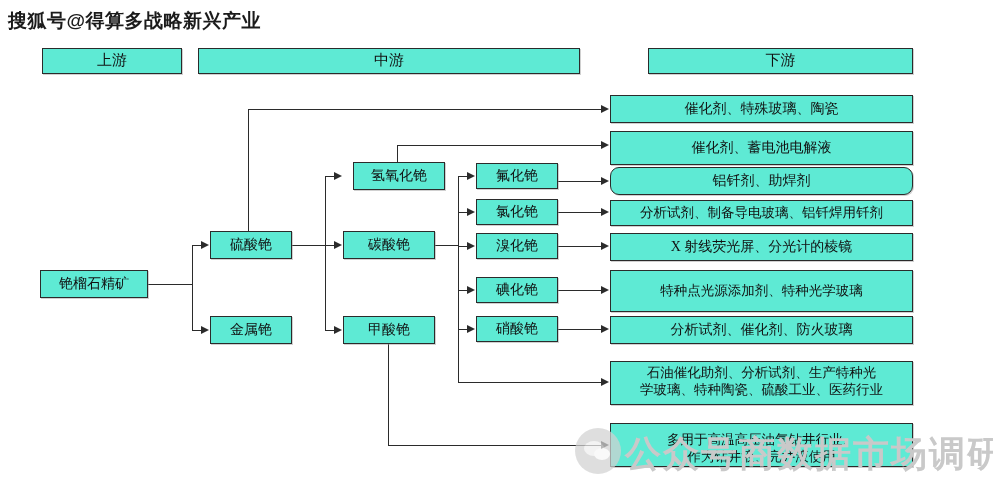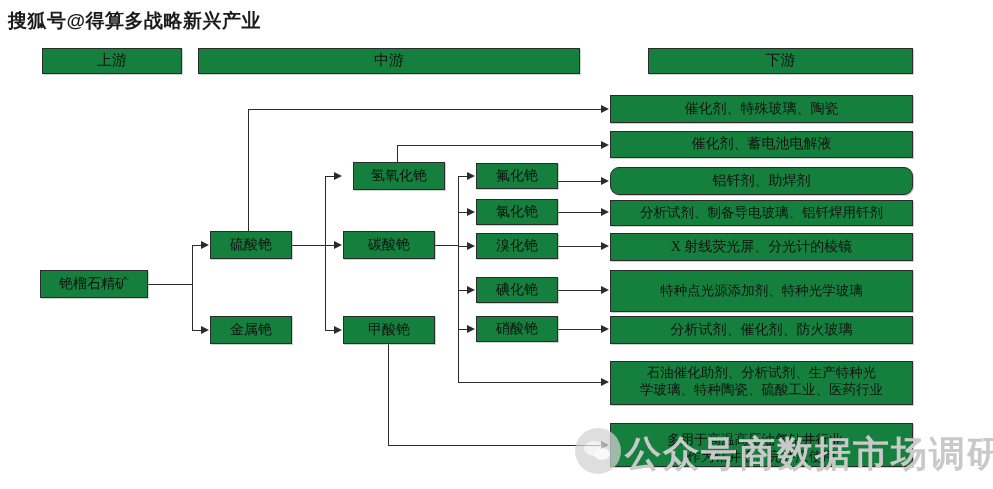--- a/index.html
+++ b/index.html
@@ -29,21 +29,21 @@
     color: #1b1b1b;
     white-space: nowrap;
     font-family: "Liberation Sans", "DejaVu Sans", sans-serif;
   }
 
   
   .node {
     position: absolute;
     box-sizing: border-box;
     border: 1px solid #2b2b2b;
-    background: #15803d;
+    background: #5eead4;
     color: #111111;
     display: flex;
     align-items: center;
     justify-content: center;
     text-align: center;
     line-height: 1.18;
     font-size: 14px;
     z-index: 3;
     box-shadow: 1px 1px 0 rgba(150,150,150,0.45);
   }
@@ -175,21 +175,21 @@
     <span>碘化铯</span>
   </div>
   <div class="node" style="left:476px; top:316px; width:82px; height:26px;">
     <span>硝酸铯</span>
   </div>
 
   <div class="node" style="left:610px; top:95px; width:303px; height:28px;">
     <span>催化剂、特殊玻璃、陶瓷</span>
   </div>
 
-  <div class="node" style="left:610px; top:131px; width:303px; height:27px;">
+  <div class="node" style="left:610px; top:131px; width:303px; height:34px;">
     <span>催化剂、蓄电池电解液</span>
   </div>
 
   <div class="node" style="left:610px; top:167px; width:303px; height:28px;border-radius:9px;">
     <span>铝钎剂、助焊剂</span>
   </div>
 
   <div class="node wide-text" style="left:610px; top:200px; width:303px; height:26px;">
     <span>分析试剂、制备导电玻璃、铝钎焊用钎剂</span>
   </div>

